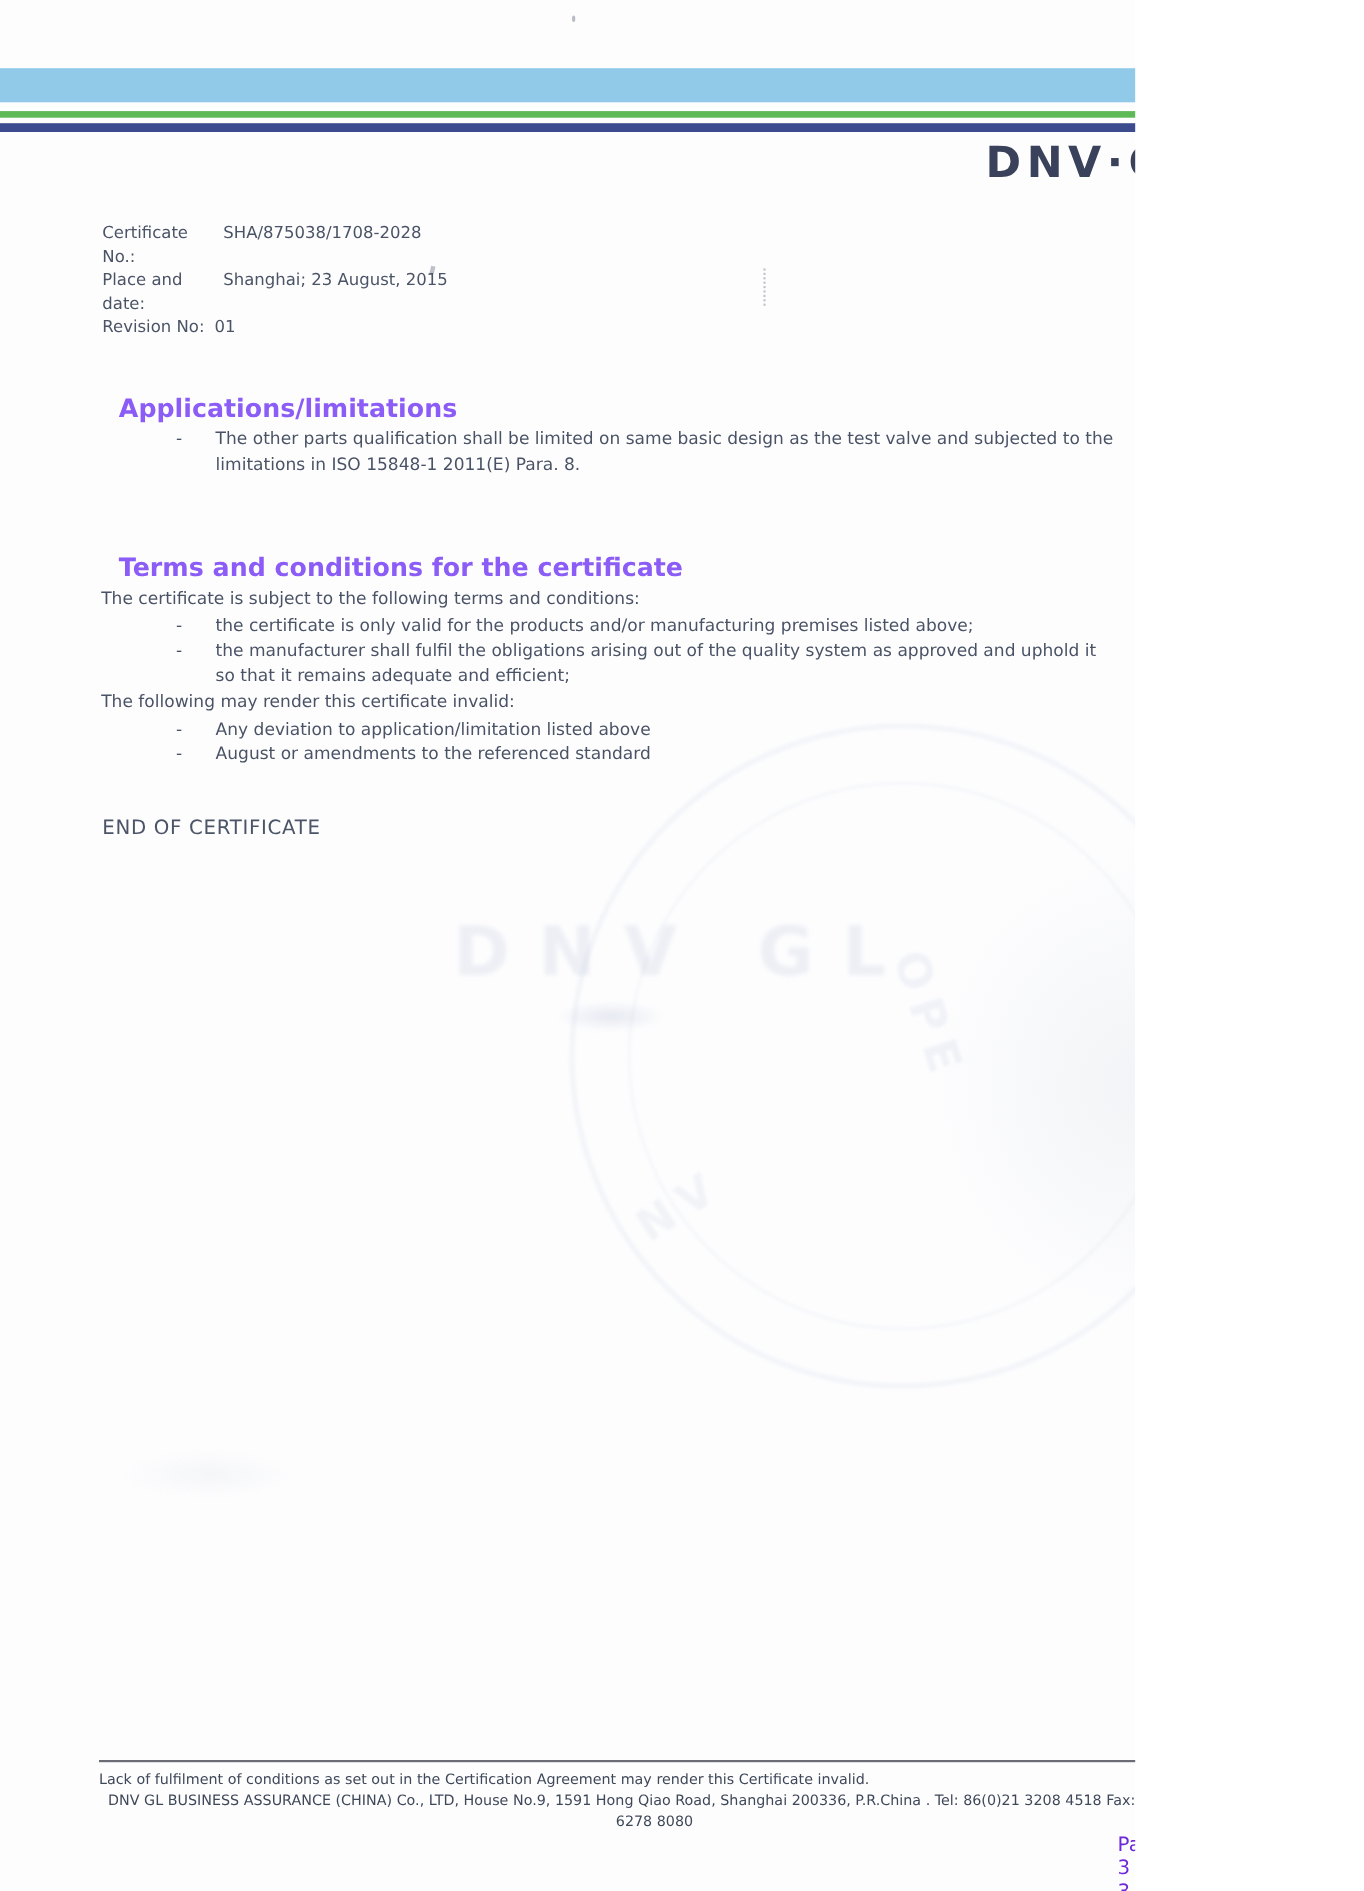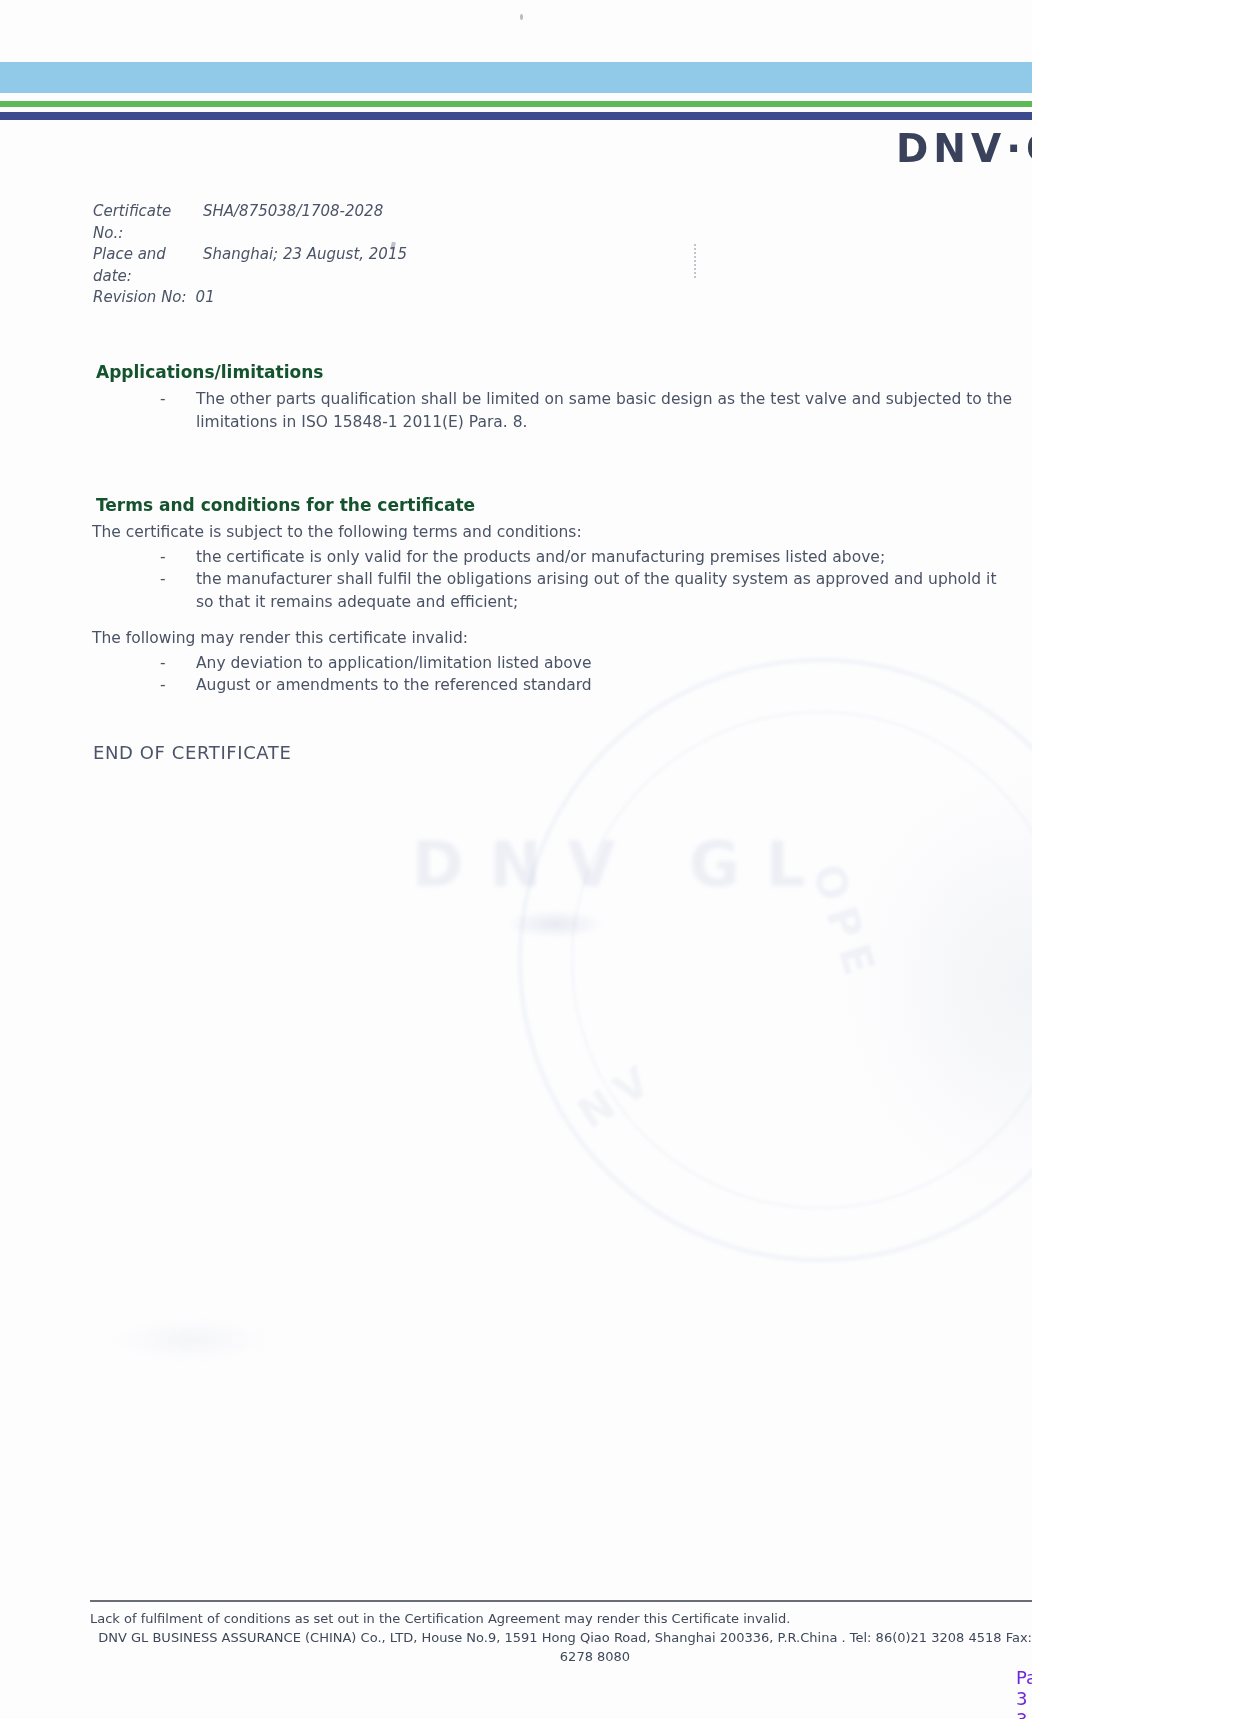--- a/index.html
+++ b/index.html
@@ -14,32 +14,32 @@
   .bar-blue  { top:62px;  height:31px; background:#90cae8; }
   .bar-green { top:101px; height:6px;  background:#5eb957; }
   .bar-navy  { top:112px; height:8px;  background:#3c4a8e; }
   .logo {
     position:absolute; top:126px; left:896px; width:204px;
     font-size:39px; font-weight:bold; letter-spacing:5px;
     color:#39425a; white-space:nowrap;
   }
   
   .meta { position:absolute; left:93px; top:201px; font-size:15px; line-height:21.5px; color:#4b5466; }
-  .meta-row { display:flex;font-style:italic; }
+  .meta-row { display:flex; }
   .meta-label { width:110px; flex:none; }
   .meta-row-rev .meta-label { width:auto; margin-right:9px; }
   
   .section { position:absolute; left:92px; font-size:15.5px; line-height:22.5px; color:#4a5365; }
-  .section-heading { font-weight:bold; font-size:17px; line-height:21px; color:#14532d; margin:0 0 5px 4px; }
+  .section-heading { font-weight:bold; font-size:23px; line-height:21px; color:#8b5cf6; margin:0 0 5px 16px; }
   .intro { margin:0 0 2px 0; }
   .bullet { display:flex; margin-left:68px; }
   .bullet-dash { width:36px; flex:none; }
   .bullet-text { white-space:pre-line; max-width:940px; }
   #sec-applications { top:362px; }
-  #sec-terms { top:495px; }
+  #sec-terms { top:507px; }
   #sec-invalid { top:627px; }
   .end-line { position:absolute; left:93px; top:742px; font-size:18px; letter-spacing:0.6px; color:#4c5568; }
   
   .watermark { position:absolute; inset:0; pointer-events:none; }
   .wm-logo {
     position:absolute; left:412px; top:828px;
     font-size:62px; font-weight:bold; letter-spacing:26px;
     color:rgba(176,187,209,0.20); filter:blur(2px); white-space:nowrap;
   }
   .wm-sub {

